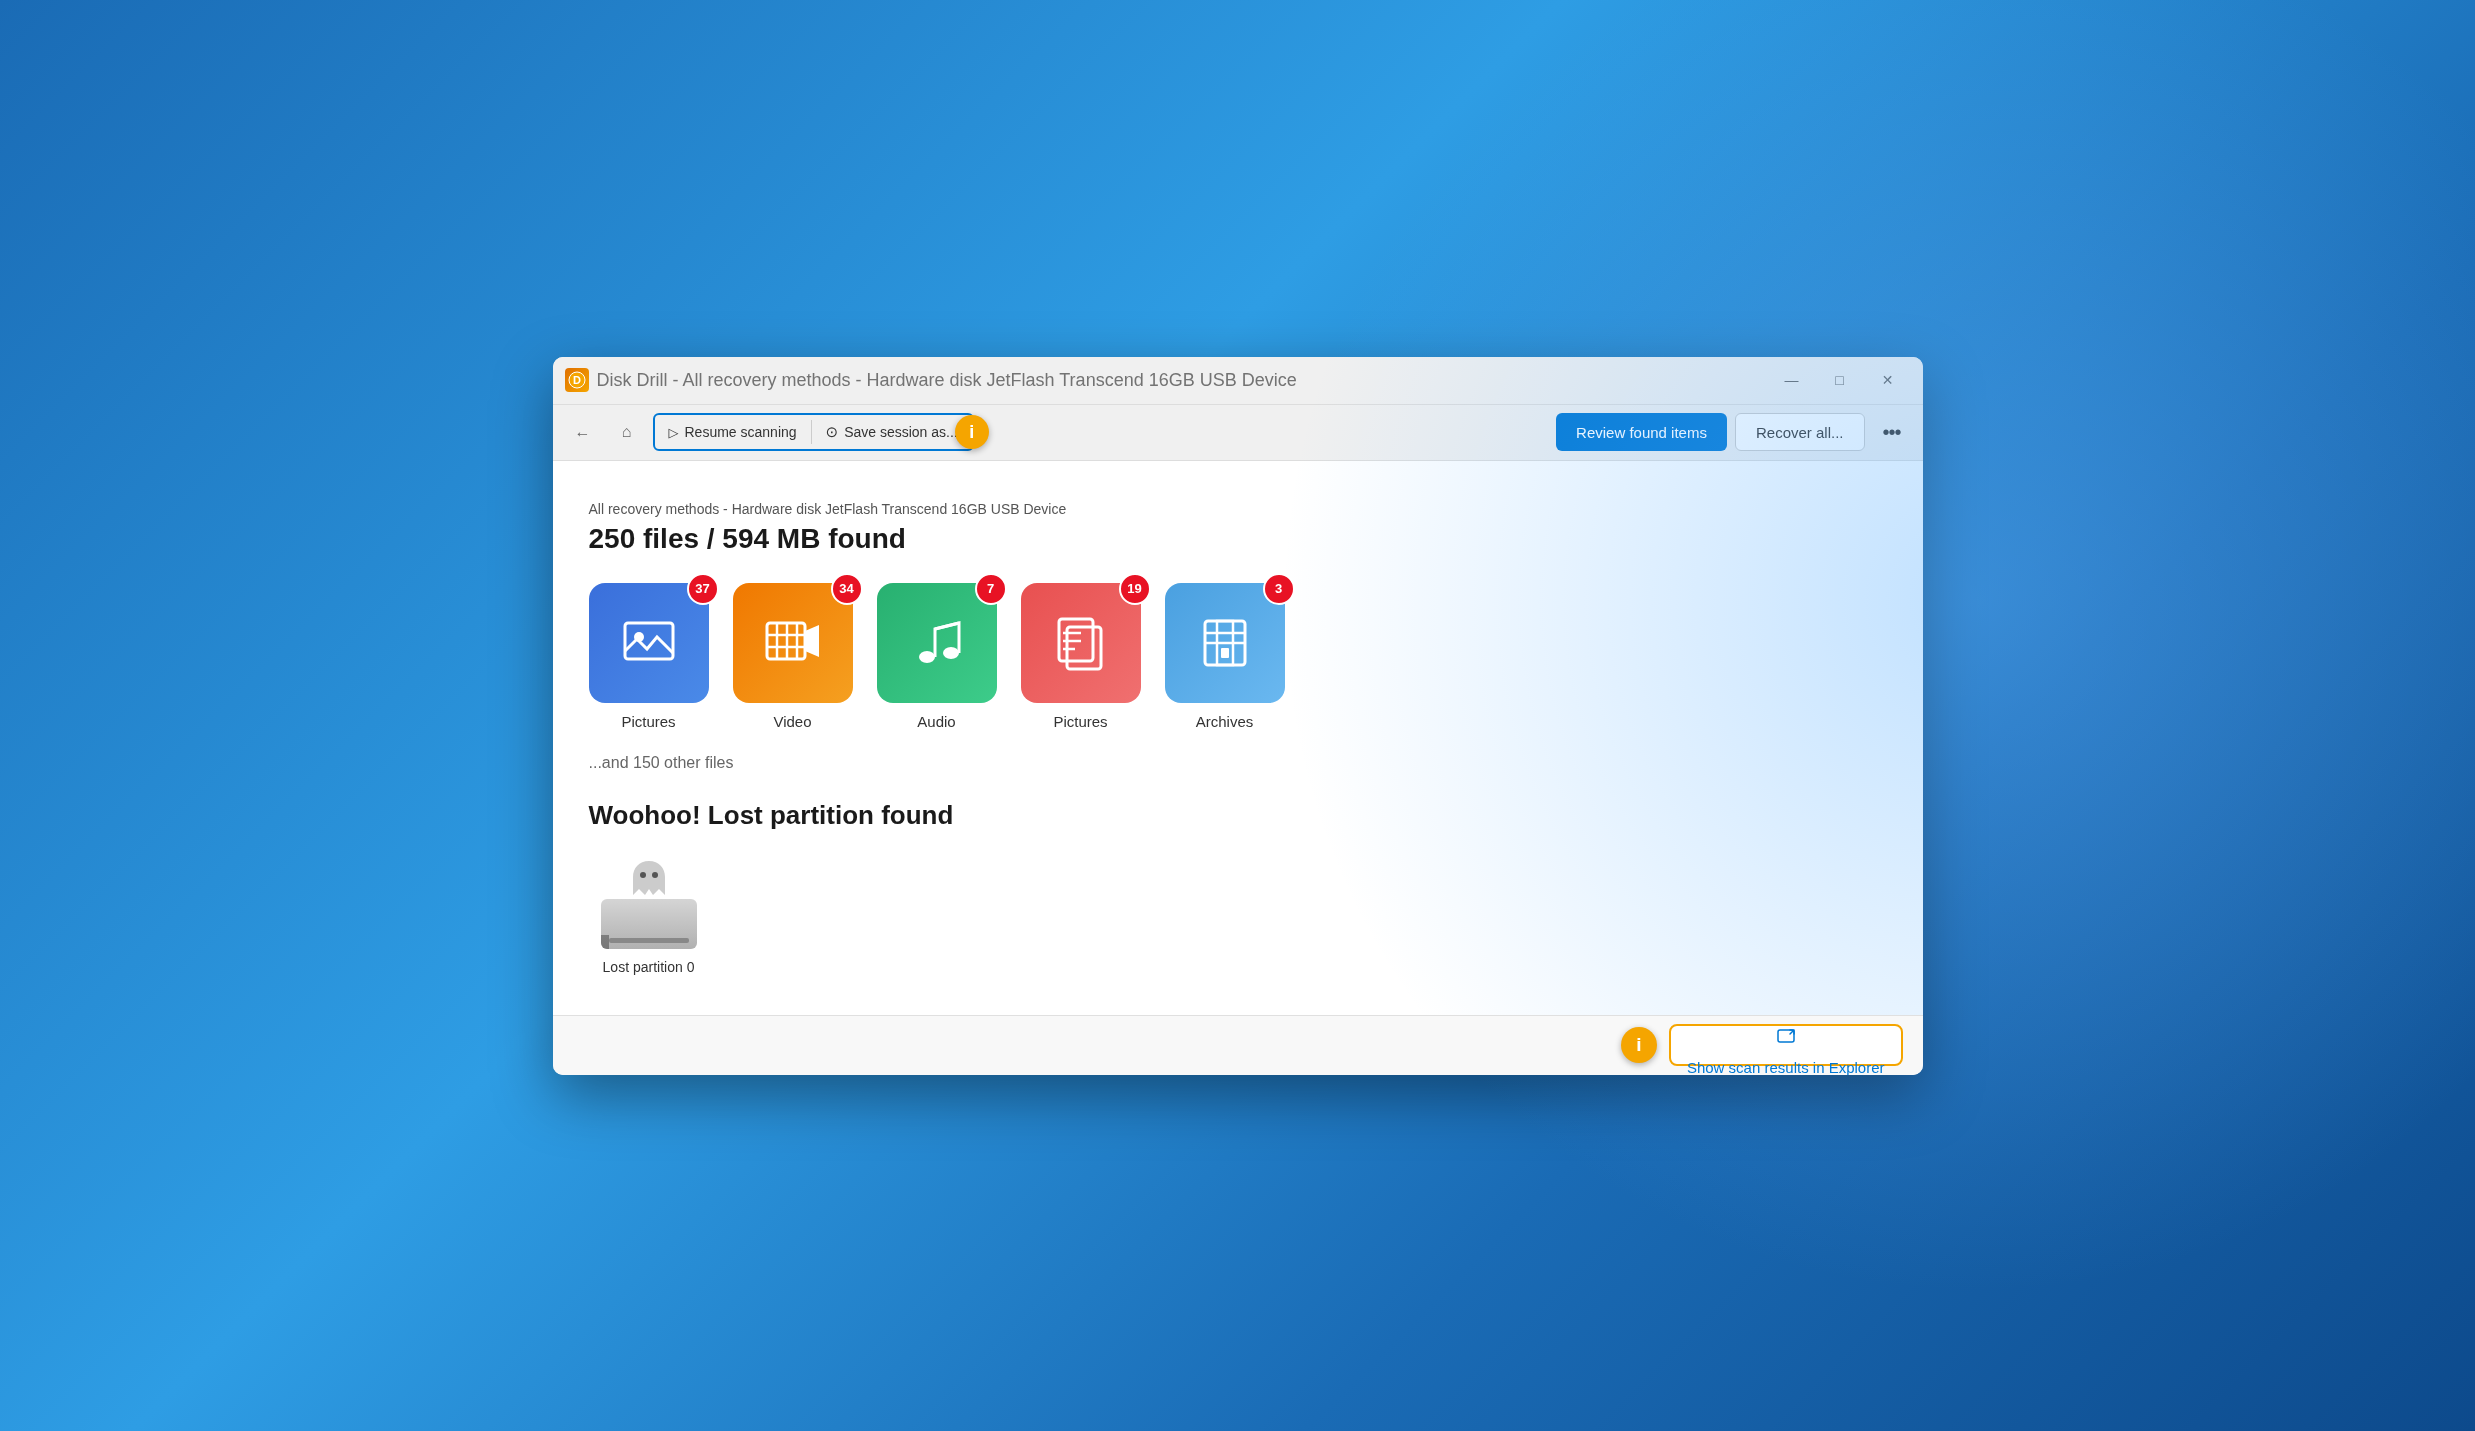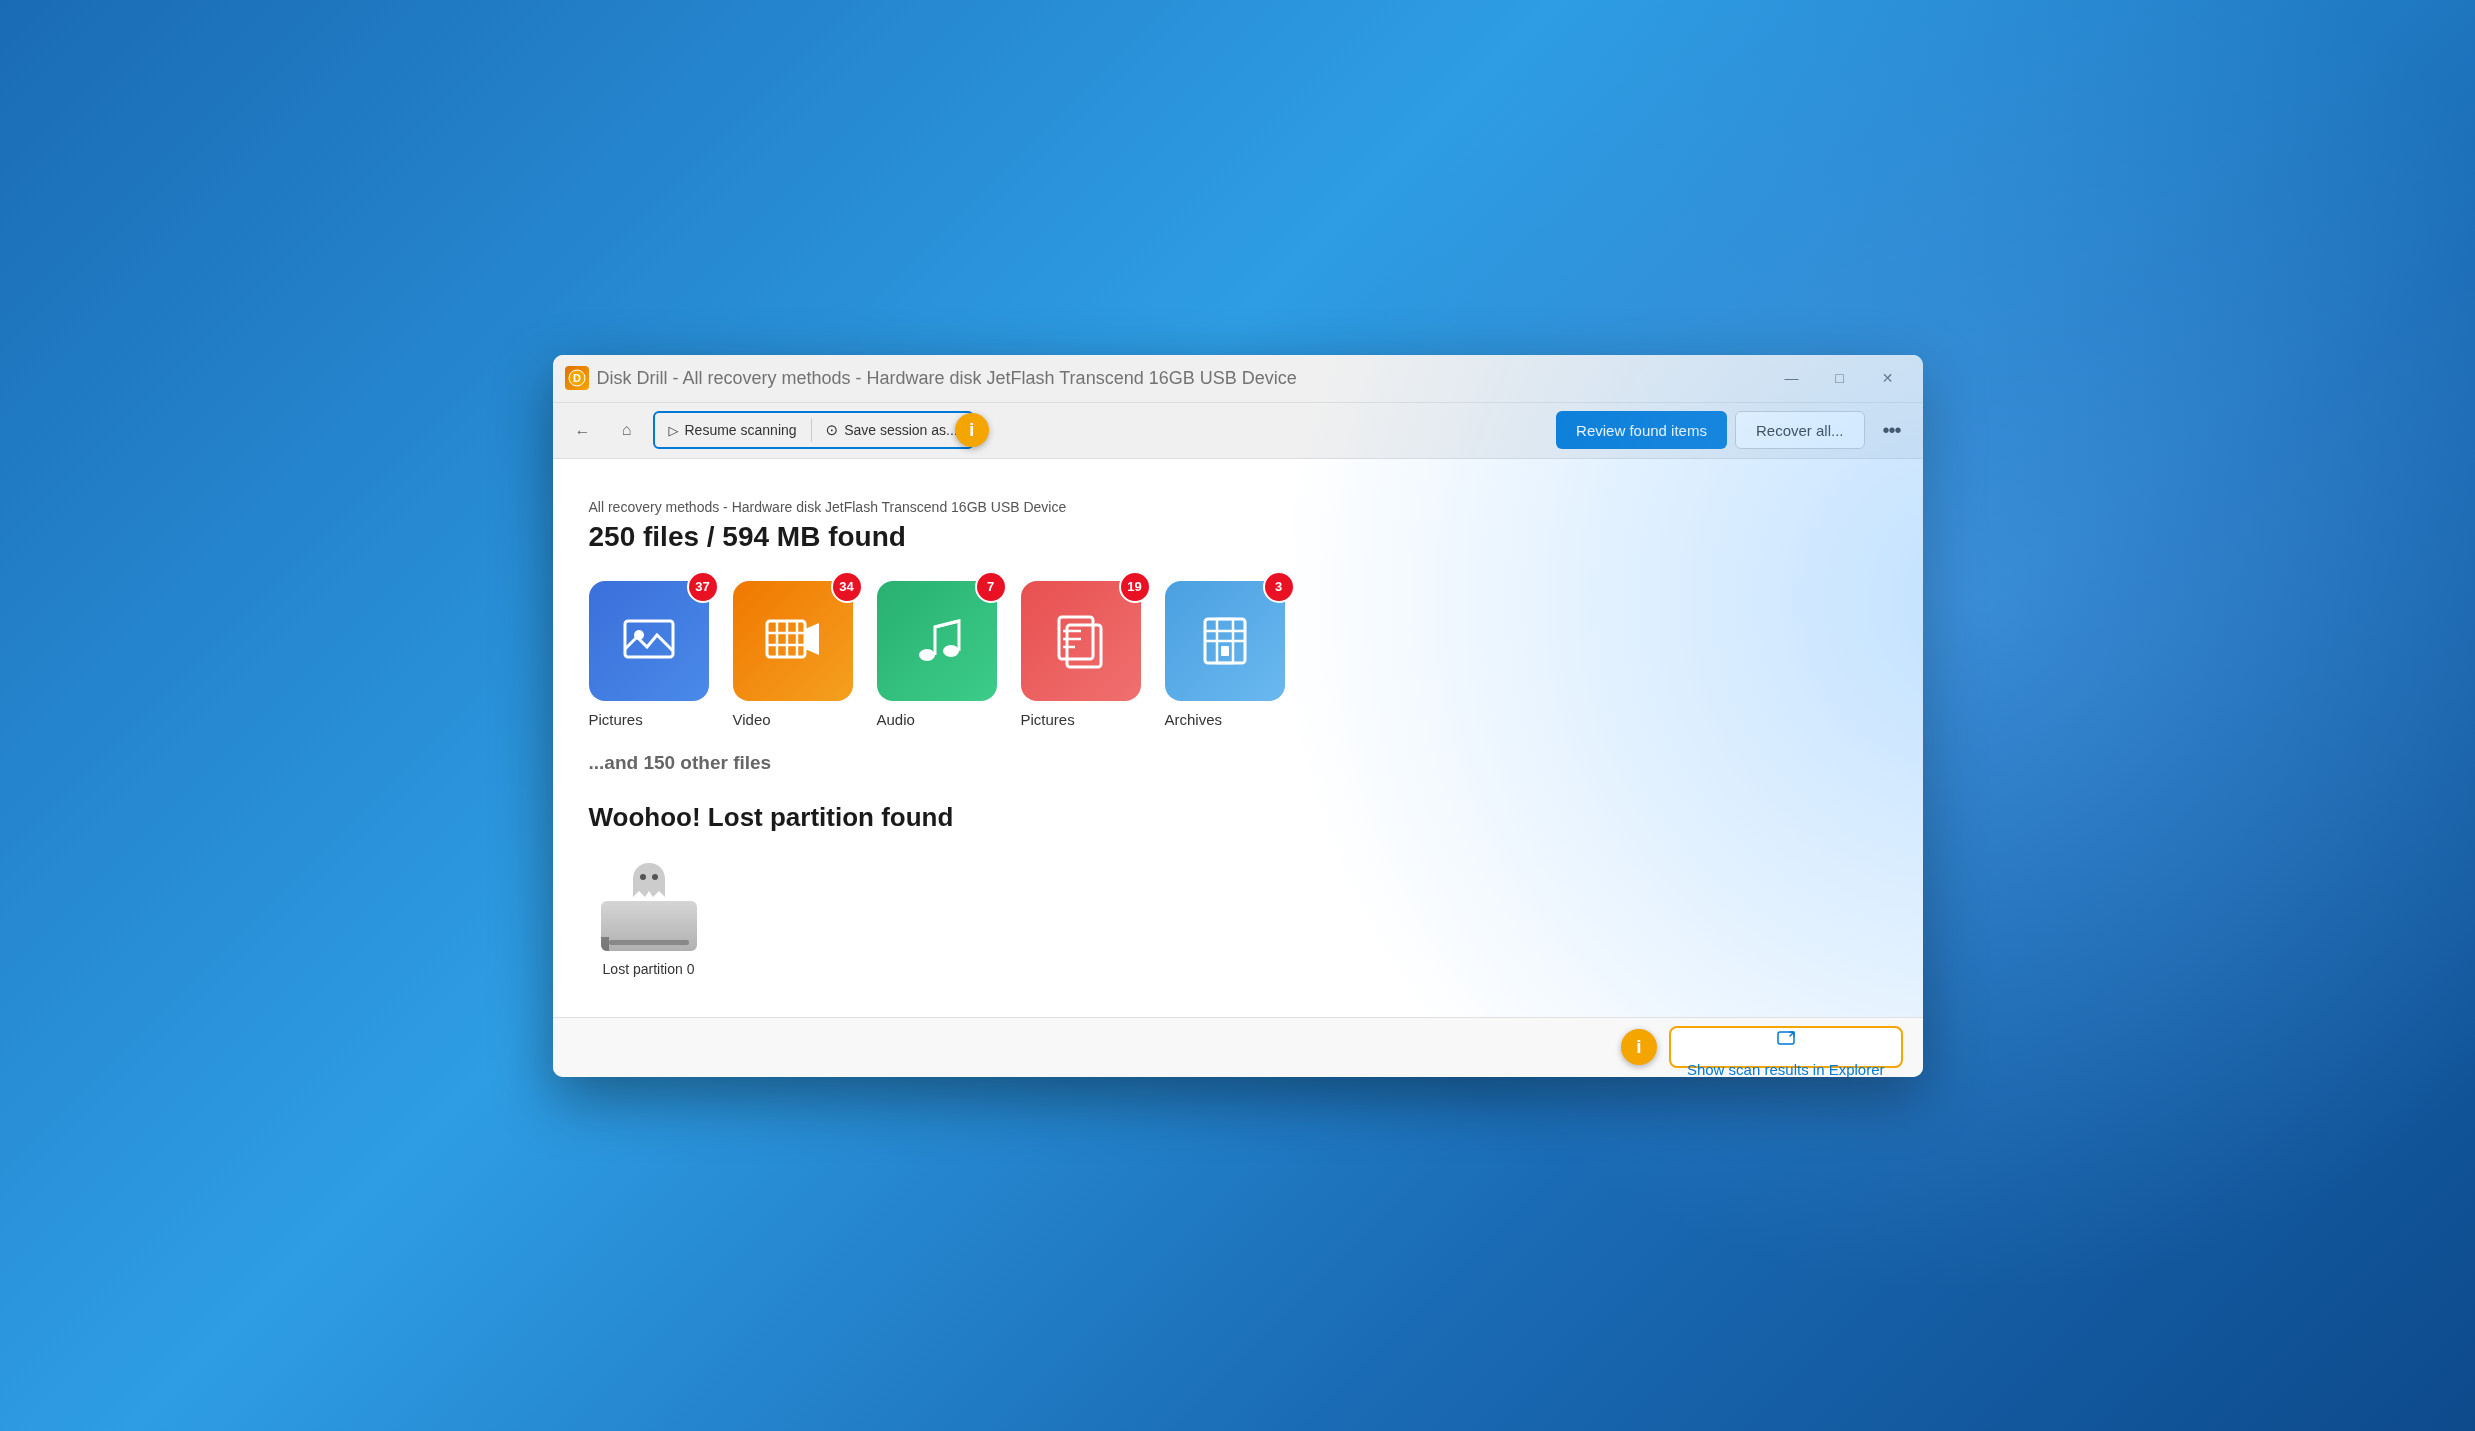--- a/index.html
+++ b/index.html
@@ -199,21 +199,21 @@
     }
     
     .categories {
       display: flex;
       gap: 24px;
       margin-bottom: 24px;
     }
     .category-card {
       display: flex;
       flex-direction: column;
-      align-items: flex-start;
+      align-items: center;
       gap: 10px;
       cursor: pointer;
       position: relative;
     }
     .category-icon {
       width: 120px;
       height: 120px;
       border-radius: 16px;
       display: flex;
       align-items: center;
@@ -244,24 +244,23 @@
     .category-label {
       font-size: 15px;
       color: #333;
     }
     .pictures-bg { background: linear-gradient(135deg, #3a6fdb, #4a8ae8); }
     .video-bg { background: linear-gradient(135deg, #f07800, #f5a020); text-decoration: underline; }
     .audio-bg { background: linear-gradient(135deg, #28b070, #3dcc8a); }
     .documents-bg { background: linear-gradient(135deg, #e85050, #f07070); }
     .archives-bg { background: linear-gradient(135deg, #4aa0e0, #6ab8f0); }
     .other-files-text {
-      font-size: 19px;
+      font-size: 16px;
       color: #666;
       margin-bottom: 28px;
-      font-weight: bold;
     }
     
     .lost-partition-title {
       font-size: 26px;
       font-weight: 700;
       color: #1a1a1a;
       margin-bottom: 28px;
     }
     .lost-partition-item {
       display: flex;

